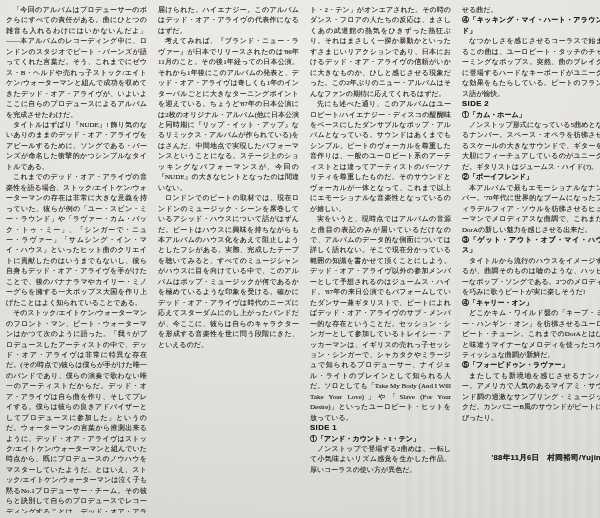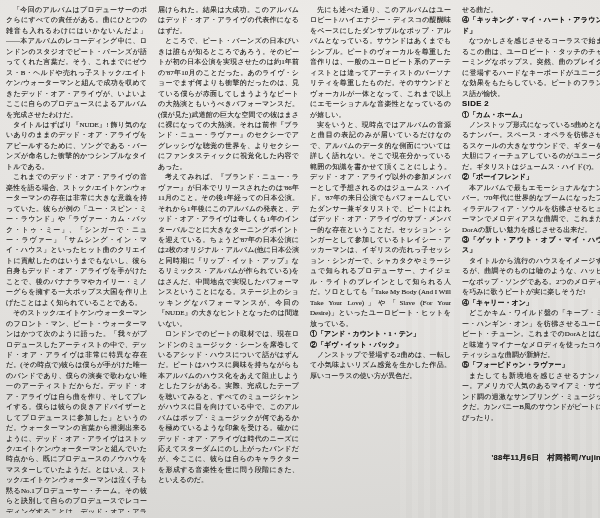--- a/index.html
+++ b/index.html
@@ -50,30 +50,30 @@
 <div class="page" style="background: radial-gradient(130% 95% at 48% 10%, rgb(237, 235, 232) 0%, rgb(228, 226, 223) 55%, rgb(216, 215, 212) 100%);">
   <div class="scan-streaks"></div>
   <div class="columns" id="columns">
       <div class="col">
         <p class="para">「今回のアルバムはプロデューサーのボクらにすべての責任がある。曲にひとつの雑音も入れるわけにはいかないんだよ」――本アルバムのレコーディング中に、ロンドンのスタジオでピート・バーンズが語ってくれた言葉だ。そう、これまでにゼウス・B・ヘルドや売れっ子ストック/エイトケン/ウォーターマンと組んで成功を収めてきたデッド・オア・アライヴが、いよいよここに自らのプロデュースによるアルバムを完成させたわけだ。</p>
         <p class="para">タイトルはずばり『NUDE』! 飾り気のないありのままのデッド・オア・アライヴをアピールするために、ソングである・バーンズが命名した衝撃的かつシンプルなタイトルである。</p>
         <p class="para">これまでのデッド・オア・アライヴの音楽性を語る場合、ストック/エイトケン/ウォーターマンの存在は非常に大きな意義を持っていた。彼らが例の「ユー・スピン・ミー・ラウンド」や「ラヴァー・カム・バック・トゥ・ミー」、「シンガーで・ニュー・ラヴァー」「サムシング・イン・マイ・ハウス」といったヒット曲のクリエイトに貢献したのはいうまでもないし、彼ら自身もデッド・オア・アライヴを手がけたことで、後のバナナラマやカイリー・ミノーグらを擁する一大ポップス大国を作り上げたことはよく知られていることである。</p>
         <p class="para">そのストック/エイトケン/ウォーターマンのフロント・マン、ピート・ウォーターマンはかつて次のように語った。「我々がプロデュースしたアーティストの中で、デッド・オア・アライヴは非常に特異な存在だ。(その時点で)彼らは僕らが手がけた唯一のバンドであり、僕らの演奏で歌わない唯一のアーティストだからだ。デッド・オア・アライヴは自ら曲を作り、そしてプレイする。僕らは彼らの良きアドバイザーとしてプロデュースに参加した」というのだ。ウォーターマンの言葉から推測出来るように、デッド・オア・アライヴはストック/エイトケン/ウォーターマンと組んでいた時点から、既にプロデュースのノウハウをマスターしていたようだ。とはいえ、ストック/エイトケン/ウォーターマンは泣く子も黙るNo.1プロデューサー・チーム。その彼らと訣別して自らのプロデュースでレコーディングすることは、デッド・オア・アライヴにとって大きなチャレンジになったことと思う。この秋、ロンドンで会ったピート・バーンズはレコーディングに神経を遣い、誰の目から見てもやつれ気味だった。見掛け以上に神経質なピートは、おそらくこのレコーディングのためにこれまでの音楽歴で最大のターニングポイントを迎えたはずだ。</p>
       </div>
       <div class="col">
-        <p class="para cont">届けられた。結果は大成功。このアルバムはデッド・オア・アライヴの代表作になるはずだ。</p>
-        <p class="para">ところで、ピート・バーンズの日本びいきは誰もが知るところであろう。そのピートが初の日本公演を実現させたのは約1年前の'87年10月のことだった。あのライヴ・ショーでまず何よりも衝撃的だったのは、見ている僕らが赤面してしまうようなピートの大熱演ともいうべきパフォーマンスだ。(僕が見た)武道館の巨大な空間での彼はまさに裸になっての大熱演。それは前作『ブランド・ニュー・ラヴァー』のセクシーでアグレッシヴな聴覚の世界を、よりセクシーにファンタスティックに視覚化した内容であった。</p>
+        <p class="para cont">届けられた。ハイエナジー。このアルバムはデッド・オア・アライヴの代表作になるはずだ。</p>
         <p class="para">考えてみれば、『ブランド・ニュー・ラヴァー』が日本でリリースされたのは'86年11月のこと。その後1年経っての日本公演。それから1年後にこのアルバムの発表と、デッド・オア・アライヴは奇しくも1年のインターバルごとに大きなターニングポイントを迎えている。ちょうど'87年の日本公演には2枚のオリジナル・アルバム(他に日本公演と同時期に『リップ・イット・アップ』なるリミックス・アルバムが作られている)をはさんだ、中間地点で実現したパフォーマンスということになる。ステージ上のショッキングなパフォーマンスが、今回の『NUDE』の大きなヒントとなったのは間違いない。</p>
         <p class="para">ロンドンでのピートの取材では、現在ロンドンのミュージック・シーンを席巻しているアシッド・ハウスについて話がはずんだ。ピートはハウスに興味を持ちながらも本アルバムのハウス化をあえて阻止しようとしたフシがある。実際、完成したテープを聴いてみると、すべてのミュージシャンがハウスに目を向けている中で、このアルバムはポップ・ミュージックが何であるかを極めているような印象を受ける。確かにデッド・オア・アライヴは時代のニーズに応えてスターダムにのし上がったバンドだが、今ここに、彼らは自らのキャラクターを形成する音楽性を世に問う段階にきた、といえるのだ。</p>
       </div>
       <div class="col">
+        <p class="para cont">ト・2・テン」がオンエアされた。その時のダンス・フロアの人たちの反応は、まさしくあの武道館の熱気をひきずった熱狂ぶり。それはまさしく一揆か暴動かといったすさまじいリアクションであり、日本におけるデッド・オア・アライヴの信頼がいかに大きなものか、ひしと感じさせる現象だった。この2年ぶりのニュー・アルバムはそんなファンの期待に応えてくれるはずだ。</p>
         <p class="para">先にも述べた通り、このアルバムはユーロビート/ハイエナジー・ディスコの醍醐味をベースにしたダンサブルなポップ・アルバムとなっている。サウンドはあくまでもシンプル。ピートのヴォーカルを尊重した音作りは、一般のユーロビート系のアーティストとは違ってアーティストのパーソナリティを尊重したものだ。そのサウンドとヴォーカルが一体となって、これまで以上にエモーショナルな音楽性となっているのが嬉しい。</p>
         <p class="para">実をいうと、現時点ではアルバムの音源と曲目の表記のみが届いているだけなので、アルバムのデータ的な側面については詳しく語れない。そこで現在分かっている範囲の知識を書かせて頂くことにしよう。デッド・オア・アライヴ以外の参加メンバーとして予想されるのはジュームス・ハイド。'87年の来日公演でもパフォームしていたダンサー兼ギタリストで、ピートによればデッド・オア・アライヴのサブ・メンバー的な存在ということだ。セッション・シンガーとして参加しているトレイシー・アッカーマンは、イギリスの売れっ子セッション・シンガーで、シャカタクやミラージュで知られるプロデューサー、ナイジェル・ライトのブレインとして知られる人だ。ソロとしても「Take My Body (And I Will Take Your Love)」や「Slave (For Your Desire)」といったユーロビート・ヒットを放っている。</p>
+        <p class="side-heading">SIDE 1</p>
         <p class="track-title">①「アンド・カウント・1・テン」</p>
-        <p class="track-title">②「ギヴ・イット・バック」</p>
         <p class="para">ノンストップで登場する2曲めは、一転して小気味よいリズム感覚を生かした作品。厚いコーラスの使い方が異色だ。</p>
       </div>
       <div class="col">
         <p class="para cont">せる曲だ。</p>
         <p class="track-title">④「キッキング・マイ・ハート・アラウンド」</p>
         <p class="para">なつかしさを感じさせるコーラスで始まるこの曲は、ユーロビート・タッチのチャーミングなポップス。突然、曲のブレイクに登場するハードなキーボードがユニークな効果をもたらしている。ピートのフランス語が愉快。</p>
         <p class="side-heading">SIDE 2</p>
         <p class="track-title">①「カム・ホーム」</p>
         <p class="para">ノンストップ形式になっている5曲めとなるナンバー。スペース・オペラを彷彿させるスケールの大きなサウンドで、ギターを大胆にフィーチュアしているのがユニークだ。ギタリストはジュームス・ハイド(?)。</p>
         <p class="track-title">②「ボーイフレンド」</p>

